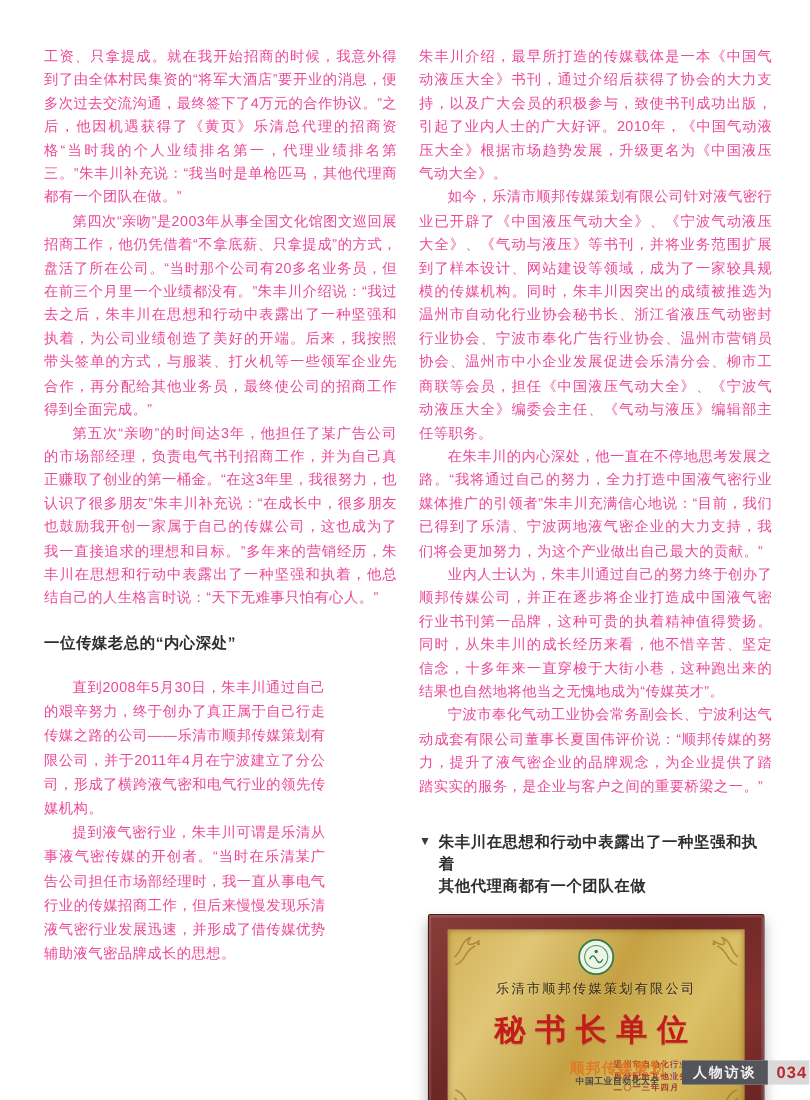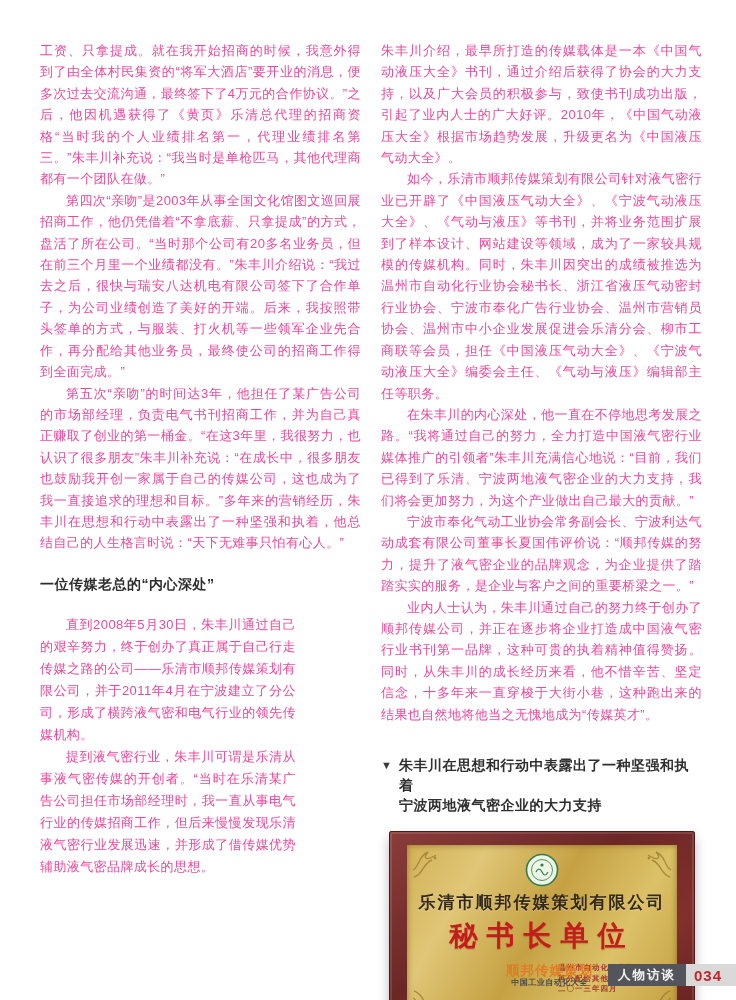--- a/index.html
+++ b/index.html
@@ -50,21 +50,21 @@
   }
   .corner{position:absolute;width:34px;height:34px;opacity:0.75;}
   .corner.tl{left:3px;top:3px;}
   .corner.tr{right:3px;top:3px;transform:scaleX(-1);}
   .corner.bl{left:3px;bottom:3px;transform:scaleY(-1);}
   .corner.br{right:3px;bottom:3px;transform:scale(-1,-1);}
   .seal{position:absolute;left:50%;top:8px;transform:translateX(-50%);width:34px;height:34px;}
   .plaque-company{
     position:absolute;top:46px;left:0;right:0;text-align:center;
     font-family:"DejaVu Serif","Liberation Serif",serif;
-    font-weight:bold;font-size:17px;letter-spacing:2px;color:#33291a;
+    font-weight:normal;font-size:12px;letter-spacing:2px;color:#33291a;
     text-shadow:0 1px 0 rgba(255,240,200,0.35);
   }
   .plaque-title{
     position:absolute;top:72px;left:0;right:0;text-align:center;
     font-family:"DejaVu Serif","Liberation Serif",serif;
     font-weight:bold;font-size:28px;letter-spacing:9px;color:#c41c1c;
     text-shadow:0 1px 1px rgba(120,30,10,0.3);
   }
   .plaque-issuer{
     position:absolute;right:34px;top:118px;text-align:left;
@@ -73,59 +73,59 @@
 
   
   .footer{
     position:absolute;right:0;bottom:12px;height:26px;
     display:flex;align-items:center;
   }
   .brand-block{text-align:center;margin-right:6px;}
   .brand-main{font-size:13.5px;font-weight:bold;color:#e07c25;letter-spacing:1px;line-height:14px;}
   .brand-sub{font-size:8px;font-weight:bold;color:#4a4a4a;letter-spacing:0.5px;line-height:9px;}
   .footer-sep{width:1px;height:22px;background:#b5b5b5;margin-right:8px;}
-  .footer-strip{display:flex;align-items:center;background:#d9d9d9;height:22px;padding-right:14px;}
+  .footer-strip{display:flex;align-items:center;background:#d9d9d9;height:22px;padding-right:2px;}
   .section-badge{
     background:#54545b;color:#f2f2f2;font-size:12.5px;font-weight:bold;
     letter-spacing:2px;height:22px;line-height:22px;padding:0 10px;
   }
   .page-num{font-size:15px;font-weight:bold;color:#c1272a;margin-left:8px;letter-spacing:1px;}
 </style>
 </head>
 <body>
 
 <div class="page">
 
   <div class="columns">
 
     <div class="col">
       <p class="body">工资、只拿提成。就在我开始招商的时候，我意外得到了由全体村民集资的“将军大酒店”要开业的消息，便多次过去交流沟通，最终签下了4万元的合作协议。”之后，他因机遇获得了《黄页》乐清总代理的招商资格“当时我的个人业绩排名第一，代理业绩排名第三。”朱丰川补充说：“我当时是单枪匹马，其他代理商都有一个团队在做。”</p>
-      <p class="body indent">第四次“亲吻”是2003年从事全国文化馆图文巡回展招商工作，他仍凭借着“不拿底薪、只拿提成”的方式，盘活了所在公司。“当时那个公司有20多名业务员，但在前三个月里一个业绩都没有。”朱丰川介绍说：“我过去之后，很快与瑞安八达机电有限公司签下了合作单子，为公司业绩创造了美好的开端。后来，我按照带头签单的方式，与服装、打火机等一些领军企业先合作，再分配给其他业务员，最终使公司的招商工作得到全面完成。”</p>
+      <p class="body indent">第四次“亲吻”是2003年从事全国文化馆图文巡回展招商工作，他仍凭借着“不拿底薪、只拿提成”的方式，盘活了所在公司。“当时那个公司有20多名业务员，但在前三个月里一个业绩都没有。”朱丰川介绍说：“我过去之后，朱丰川在思想和行动中表露出了一种坚强和执着，为公司业绩创造了美好的开端。后来，我按照带头签单的方式，与服装、打火机等一些领军企业先合作，再分配给其他业务员，最终使公司的招商工作得到全面完成。”</p>
       <p class="body indent">第五次“亲吻”的时间达3年，他担任了某广告公司的市场部经理，负责电气书刊招商工作，并为自己真正赚取了创业的第一桶金。“在这3年里，我很努力，也认识了很多朋友”朱丰川补充说：“在成长中，很多朋友也鼓励我开创一家属于自己的传媒公司，这也成为了我一直接追求的理想和目标。”多年来的营销经历，朱丰川在思想和行动中表露出了一种坚强和执着，他总结自己的人生格言时说：“天下无难事只怕有心人。”</p>
 
       <h3 class="subhead">一位传媒老总的“内心深处”</h3>
 
       <div class="narrow">
         <p class="body indent">直到2008年5月30日，朱丰川通过自己的艰辛努力，终于创办了真正属于自己行走传媒之路的公司——乐清市顺邦传媒策划有限公司，并于2011年4月在宁波建立了分公司，形成了横跨液气密和电气行业的领先传媒机构。</p>
         <p class="body indent">提到液气密行业，朱丰川可谓是乐清从事液气密传媒的开创者。“当时在乐清某广告公司担任市场部经理时，我一直从事电气行业的传媒招商工作，但后来慢慢发现乐清液气密行业发展迅速，并形成了借传媒优势辅助液气密品牌成长的思想。</p>
       </div>
     </div>
 
     <div class="col">
       <p class="body">朱丰川介绍，最早所打造的传媒载体是一本《中国气动液压大全》书刊，通过介绍后获得了协会的大力支持，以及广大会员的积极参与，致使书刊成功出版，引起了业内人士的广大好评。2010年，《中国气动液压大全》根据市场趋势发展，升级更名为《中国液压气动大全》。</p>
       <p class="body indent">如今，乐清市顺邦传媒策划有限公司针对液气密行业已开辟了《中国液压气动大全》、《宁波气动液压大全》、《气动与液压》等书刊，并将业务范围扩展到了样本设计、网站建设等领域，成为了一家较具规模的传媒机构。同时，朱丰川因突出的成绩被推选为温州市自动化行业协会秘书长、浙江省液压气动密封行业协会、宁波市奉化广告行业协会、温州市营销员协会、温州市中小企业发展促进会乐清分会、柳市工商联等会员，担任《中国液压气动大全》、《宁波气动液压大全》编委会主任、《气动与液压》编辑部主任等职务。</p>
       <p class="body indent">在朱丰川的内心深处，他一直在不停地思考发展之路。“我将通过自己的努力，全力打造中国液气密行业媒体推广的引领者”朱丰川充满信心地说：“目前，我们已得到了乐清、宁波两地液气密企业的大力支持，我们将会更加努力，为这个产业做出自己最大的贡献。”</p>
+      <p class="body indent">业内人士认为，朱丰川通过自己的努力终于创办了顺邦传媒公司，并正在逐步将企业打造成中国液气密行业书刊第一品牌，这种可贵的执着精神值得赞扬。同时，从朱丰川的成长经历来看，他不惜辛苦、坚定信念，十多年来一直穿梭于大街小巷，这种跑出来的结果也自然地将他当之无愧地成为“传媒英才”。</p>
       <p class="body indent">宁波市奉化气动工业协会常务副会长、宁波利达气动成套有限公司董事长夏国伟评价说：“顺邦传媒的努力，提升了液气密企业的品牌观念，为企业提供了踏踏实实的服务，是企业与客户之间的重要桥梁之一。”</p>
-      <p class="body indent">业内人士认为，朱丰川通过自己的努力终于创办了顺邦传媒公司，并正在逐步将企业打造成中国液气密行业书刊第一品牌，这种可贵的执着精神值得赞扬。同时，从朱丰川的成长经历来看，他不惜辛苦、坚定信念，十多年来一直穿梭于大街小巷，这种跑出来的结果也自然地将他当之无愧地成为“传媒英才”。</p>
 
       <div class="caption">
         <span class="tri">▼</span>
         <div class="cap-text">
           <span>朱丰川在思想和行动中表露出了一种坚强和执着</span><br>
-          <span>宁波两地液气密企业的大力支持</span>
+          <span>其他代理商都有一个团队在做</span>
         </div>
       </div>
 
       <div class="plaque">
         <div class="plaque-inner">
 
           <svg class="corner tl" viewBox="0 0 34 34">
             <g fill="none" stroke="#9a7b2e" stroke-width="1.4">
               <path d="M3,22 C10,18 8,8 18,4 C12,11 17,13 26,7"></path>
               <path d="M4,29 C14,26 12,16 22,12"></path>

